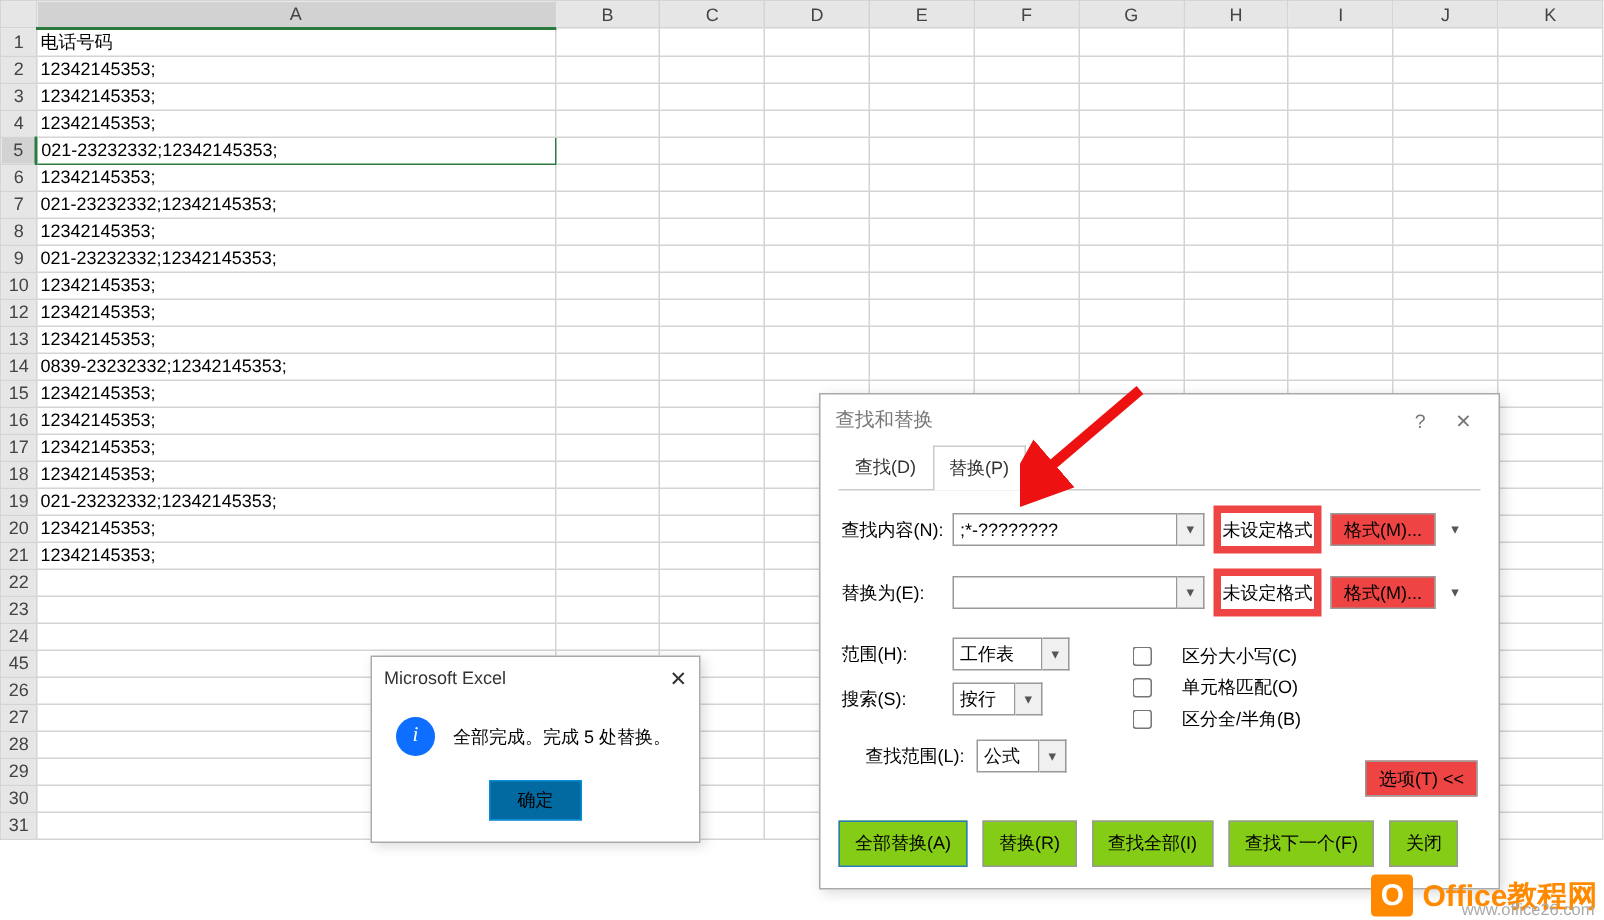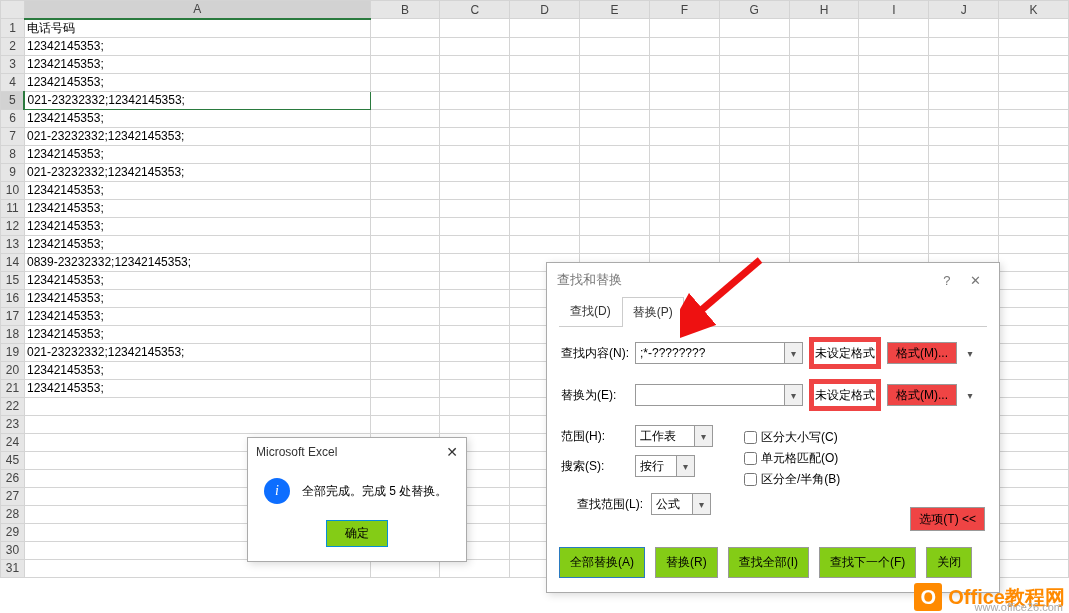--- a/index.html
+++ b/index.html
@@ -19,39 +19,39 @@
     .grid th.sel-row { background: #d2d2d2; border-right: 2px solid #2a7a3e; }
 
     .dialog { position: absolute; background: #fff; border: 1px solid #aaa; box-shadow: 2px 2px 8px rgba(0,0,0,0.15); }
     
     .msgbox { left: 247px; top: 437px; width: 220px; }
     .msgbox .title { display:flex; justify-content: space-between; align-items: center; padding: 6px 8px; font-size: 12px; color: #333; }
     .msgbox .close { font-size: 14px; cursor: default; }
     .msgbox .body { display:flex; align-items: center; padding: 12px 16px 6px; gap: 12px; }
     .msgbox .icon-i { width: 26px; height: 26px; border-radius: 50%; background: #0d6eff; color: #fff; display:flex; align-items:center; justify-content:center; font-style: italic; font-family: Georgia, serif; font-size: 14px; }
     .msgbox .footer { display:flex; justify-content:center; padding: 10px 0 14px; }
-    .msgbox button { padding: 4px 18px; border: 1.5px solid #058ed9; background:#84cc16; font-size:12px; }
+    .msgbox button { padding: 4px 18px; border: 1.5px solid #058ed9; background:#0369a1; font-size:12px; }
 
     .frbox { left: 546px; top: 262px; width: 454px; }
     .frbox .title { display:flex; justify-content: space-between; align-items:center; padding: 8px 10px 4px; color:#777; font-size:13px; }
     .frbox .title .help { letter-spacing: 8px; color:#777; cursor:default; }
     .frbox .tabs { display:flex; border-bottom: 1px solid #ccc; margin: 0 12px; }
     .frbox .tab { padding: 6px 10px; border: 1px solid transparent; border-bottom: none; margin-top: 3px; font-size:12px; color:#333; cursor:default; }
     .frbox .tab.active { border-color: #ccc; background: #fff; position: relative; top: 1px; }
     .frbox .row { display:flex; align-items:center; margin: 10px 14px 0; gap: 6px; }
     .frbox .lbl { width: 68px; font-size:12px; }
     .frbox .lbl2 { width: 68px; font-size:12px; }
     .frbox .combo { display:flex; align-items:center; }
     .frbox .combo input { border:1px solid #999; height: 22px; padding: 2px 4px; font-size:12px; }
     .frbox .combo .dd { width: 18px; height:22px; border:1px solid #999; border-left:none; display:flex; align-items:center; justify-content:center; background:#f0f0f0; }
     .frbox .sel { border:1px solid #999; height:22px; padding:2px 4px; font-size:12px; width:60px; }
     .frbox .fmt-disp { border:5px solid #ef4444; height:32px; width:72px; display:flex; align-items:center; justify-content:center; font-size:12px; }
     .frbox .btn { border:1px solid #999; background:#ef4444; height:22px; padding:0 8px; font-size:12px; display:flex; align-items:center; }
     .frbox .drop { width:14px; display:flex; align-items:center; justify-content:center; }
-    .frbox .check { display:flex; align-items:center; gap:4px; font-size:12px; margin:4px 1px; }
+    .frbox .check { display:flex; align-items:center; gap:20px; font-size:12px; margin:4px 12px; }
     .frbox .check input[type=checkbox] { width:13px; height:13px; }
     .frbox .bottom { display:flex; gap:10px; margin: 16px 12px 14px; }
     .frbox .bottom button { border:1px solid #999; background:#84cc16; padding:6px 10px; font-size:12px; }
     .frbox .bottom button.primary { border:1.5px solid #2a7ac0; }
     .chev { font-size:10px; color:#555; }
 
     .arrow { position:absolute; left:680px; top:252px; pointer-events:none; }
 
     .watermark { position:absolute; right:4px; bottom:2px; font-size:20px; font-weight:bold; color:#ff8a00; display:flex; align-items:center; gap:6px; }
     .watermark .o-logo { width:28px; height:28px; background:#ff8a00; color:#fff; display:flex; align-items:center; justify-content:center; border-radius:3px; position:relative; }
@@ -197,34 +197,20 @@
           <td></td>
           <td></td>
           <td></td>
           <td></td>
           <td></td>
           <td></td>
           <td></td>
         </tr>
         <tr class="">
           <th class="row-h">10</th>
-          <td class="data">12342145353;</td>
-          <td></td>
-          <td></td>
-          <td></td>
-          <td></td>
-          <td></td>
-          <td></td>
-          <td></td>
-          <td></td>
-          <td></td>
-          <td></td>
-        </tr>
-        <tr class="">
-          <th class="row-h">11</th>
           <td class="data">12342145353;</td>
           <td></td>
           <td></td>
           <td></td>
           <td></td>
           <td></td>
           <td></td>
           <td></td>
           <td></td>
           <td></td>

